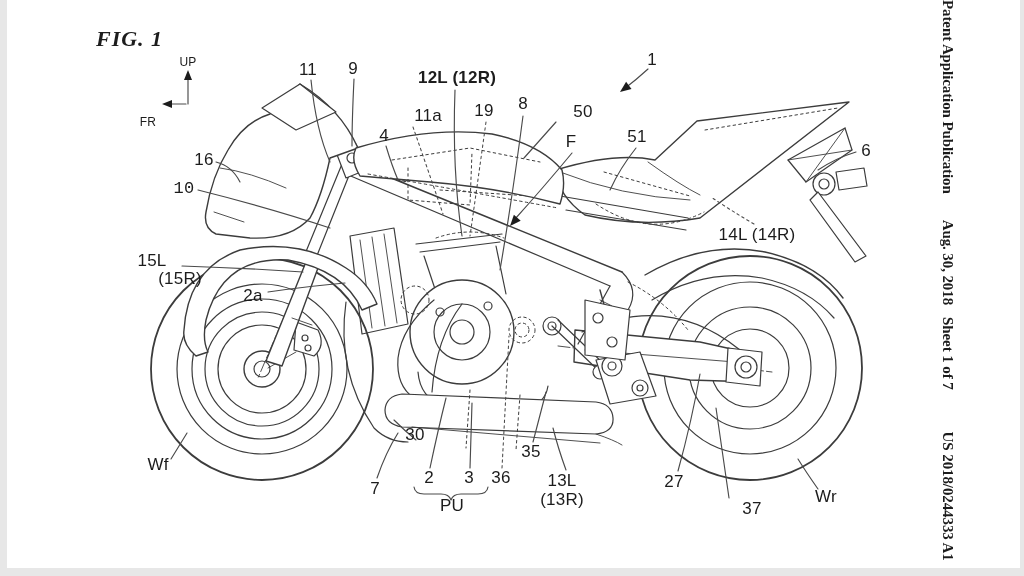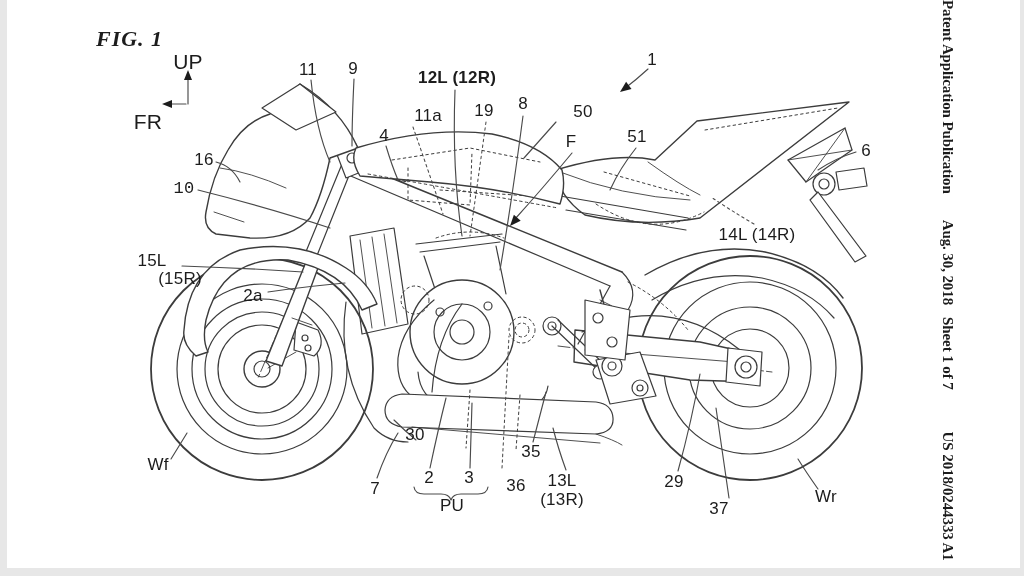--- a/index.html
+++ b/index.html
@@ -23,21 +23,21 @@
   .ah{fill:var(--ink,#222);stroke:none;}
   .lbl{
     position:absolute;transform:translate(-50%,-50%);
     font-size:17px;color:var(--ink,#1c1c1c);white-space:nowrap;letter-spacing:.2px;
   }
   .fig{
     position:absolute;left:96px;top:26px;
     font-family:"Liberation Serif",serif;font-style:italic;font-weight:bold;
     font-size:22px;color:var(--ink,#111);letter-spacing:1px;
   }
-  .axis-lbl{font-size:21px;}
+  .axis-lbl{font-size:12px;}
   .margin-text{
     position:absolute;left:963px;top:0;width:576px;height:30px;line-height:30px;
     transform:rotate(90deg);transform-origin:0 0;
     font-family:"Liberation Serif",serif;font-weight:bold;font-size:15px;
     color:var(--ink,#111);white-space:nowrap;letter-spacing:-.1px;
   }
   .mg26{margin-left:26px;} .mg12{margin-left:12px;} .mg42{margin-left:42px;}
 </style>
 </head>
 <body style="--ink: #1c1c1c; --line: #3c3c3c; --leader: #4a4a4a; --bg: #ffffff;">
@@ -257,24 +257,24 @@
 <div class="lbl" style="left:184px;top:188px;font-family:Liberation Mono, monospace;">10</div>
 <div class="lbl" style="left:152px;top:261px;">15L</div>
 <div class="lbl" style="left:152px;top:279px;margin-left:28px;">(15R)</div>
 <div class="lbl" style="left:253px;top:296px;">2a</div>
 <div class="lbl" style="left:757px;top:235px;">14L (14R)</div>
 <div class="lbl" style="left:158px;top:465px;">Wf</div>
 <div class="lbl" style="left:415px;top:435px;">30</div>
 <div class="lbl" style="left:375px;top:489px;">7</div>
 <div class="lbl" style="left:429px;top:478px;">2</div>
 <div class="lbl" style="left:469px;top:478px;">3</div>
-<div class="lbl" style="left:516px;top:478px;margin-top:8px;">36</div>
+<div class="lbl" style="left:501px;top:478px;">36</div>
 <div class="lbl" style="left:452px;top:506px;">PU</div>
 <div class="lbl" style="left:531px;top:452px;">35</div>
 <div class="lbl" style="left:562px;top:481px;">13L</div>
 <div class="lbl" style="left:562px;top:500px;">(13R)</div>
-<div class="lbl" style="left:674px;top:482px;">29</div>
-<div class="lbl" style="left:719px;top:509px;">37</div>
+<div class="lbl" style="left:674px;top:482px;">27</div>
+<div class="lbl" style="left:752px;top:509px;">37</div>
 <div class="lbl" style="left:826px;top:497px;">Wr</div>
 
 <div class="margin-text">
   <span>Patent Application Publication</span><span class="mg26">Aug. 30, 2018</span><span class="mg12">Sheet 1 of 7</span><span class="mg42">US 2018/0244333 A1</span>
 </div>
 
 </body></html>

